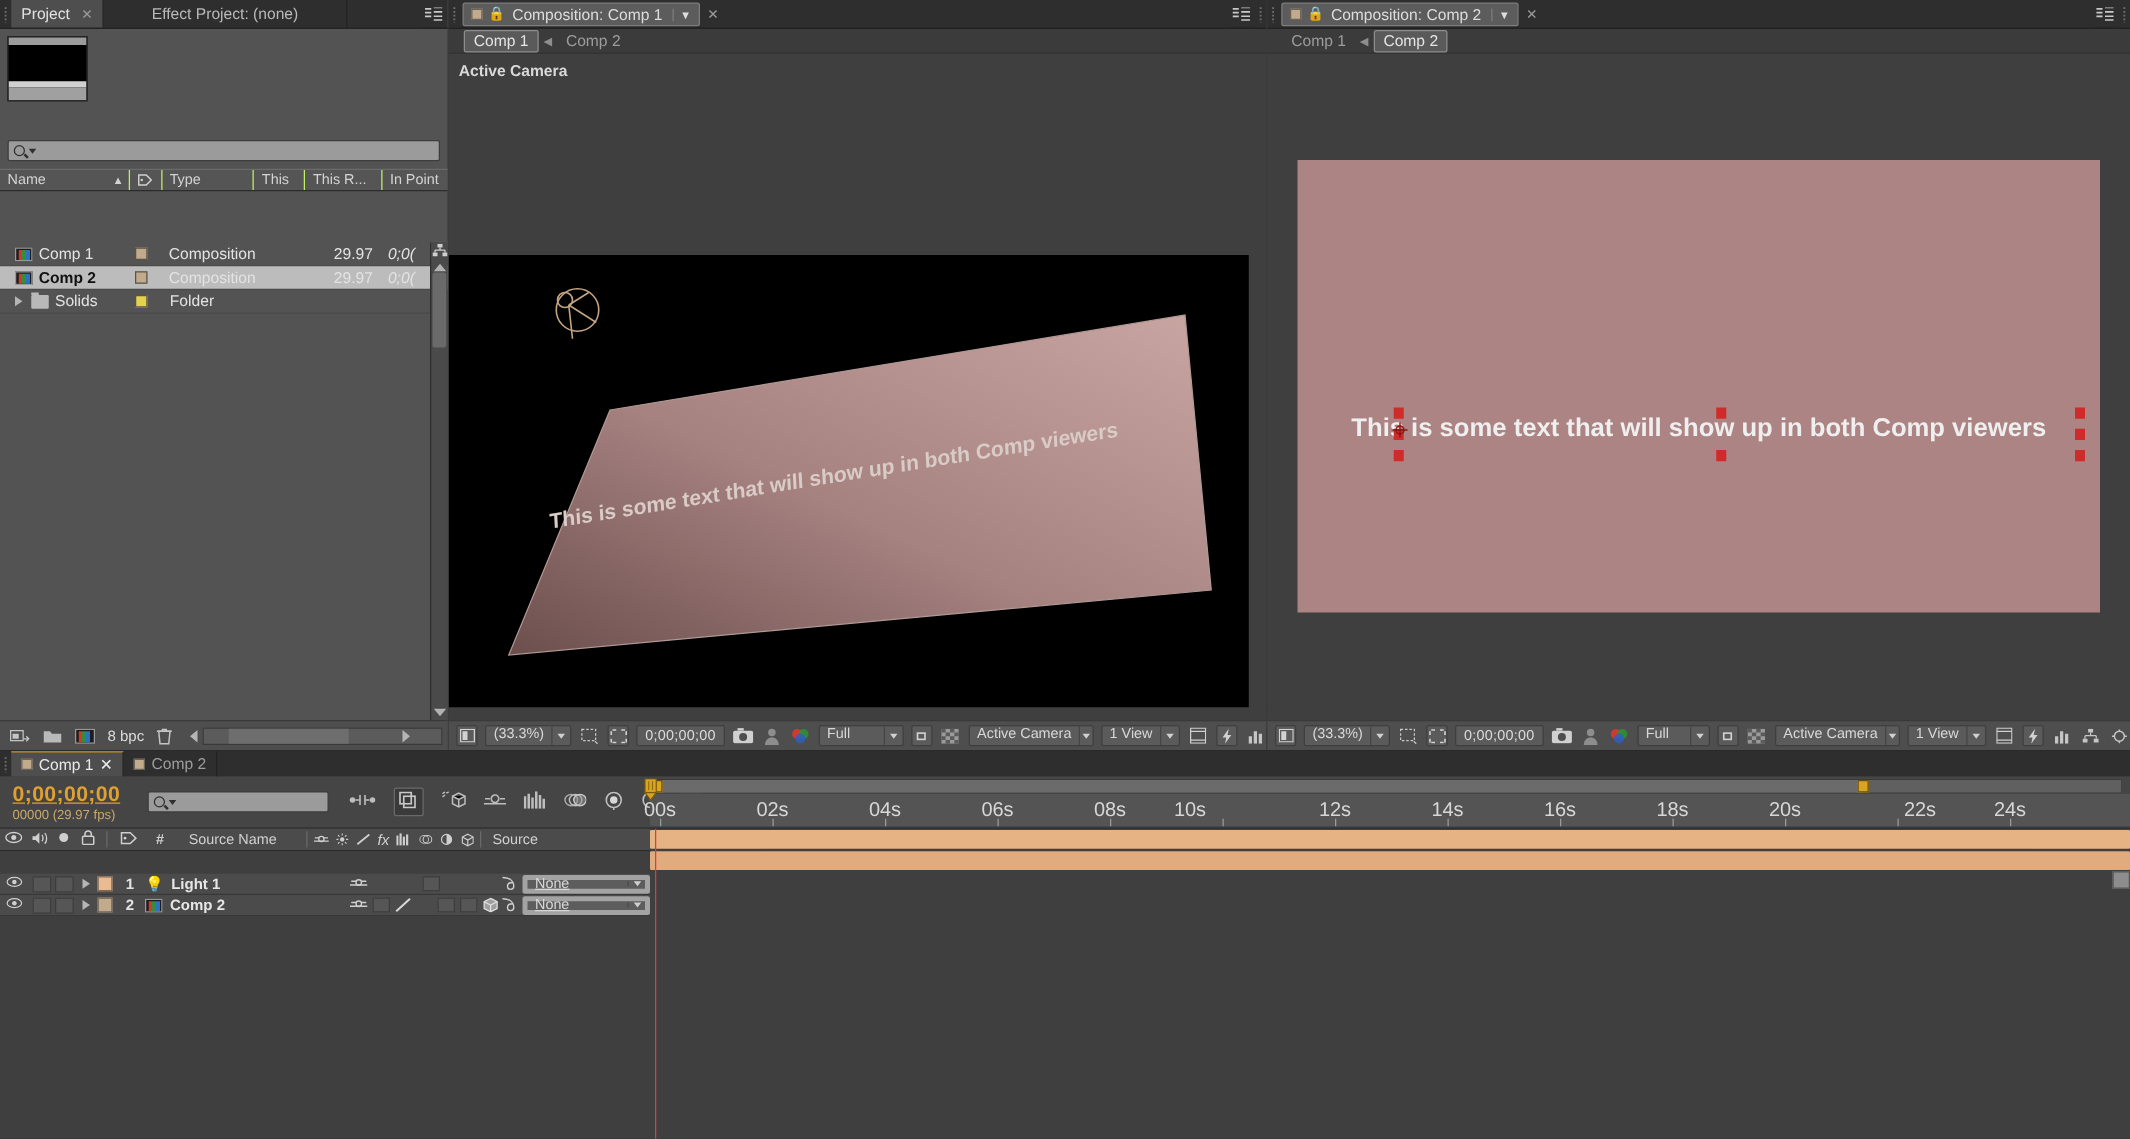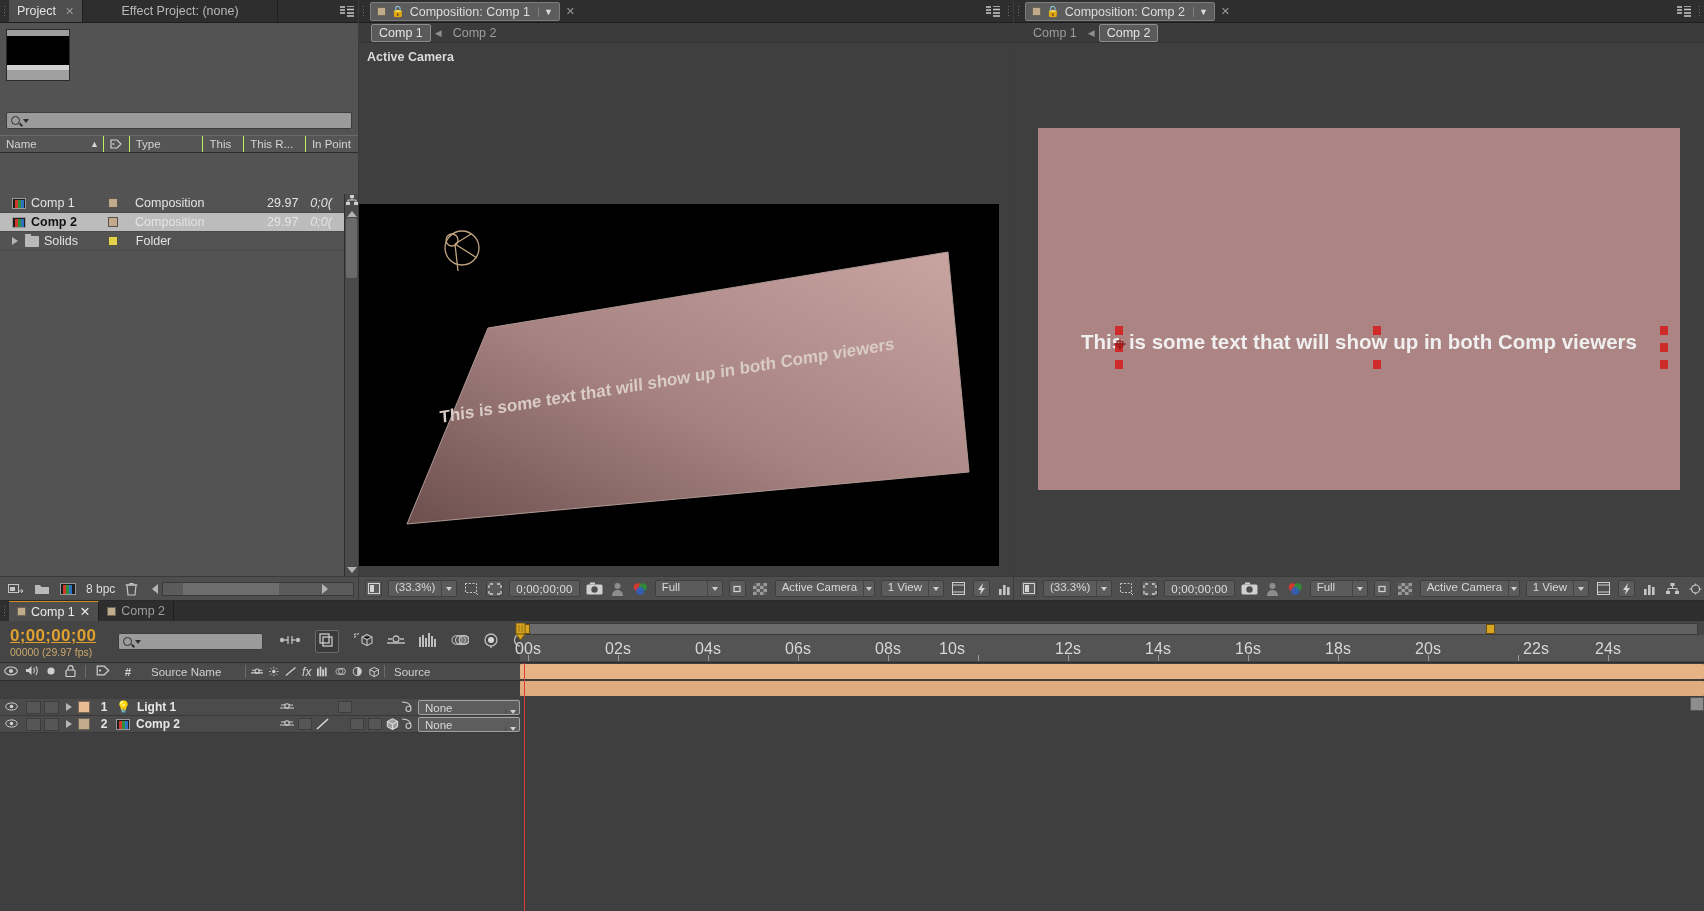--- a/index.html
+++ b/index.html
@@ -167,22 +167,22 @@
                border-bottom:1px solid #383838; background:#4b4b4b; color:#e6e6e6; }
   .lr-eye { width:22px; text-align:center; color:#cfcfcf; font-size:11px; }
   .lr-boxes { width:40px; display:flex; gap:3px; padding-left:4px; }
   .lr-box { width:15px; height:13px; background:#565656; border:1px solid #3d3d3d; }
   .lr-disc { width:16px; display:flex; align-items:center; justify-content:center; }
   .lr-swatch { width:14px; display:flex; align-items:center; }
   .lr-num { width:24px; text-align:center; color:#e4e4e4; font-weight:bold; }
   .lr-name { flex:1; display:flex; align-items:center; gap:6px; font-weight:bold; }
   .lr-switches { width:120px; display:flex; align-items:center; gap:4px; }
   .lr-parent { width:120px; display:flex; align-items:center; gap:5px; }
-  .parent-combo { height:15px; flex:1; background:#5d5d5d; border:1px solid #a3a3a3; border-radius:2px;
-                  display:flex; align-items:flex-end; color:#d8d8d8; padding-left:6px; font-size:11.5px; font-weight:normal; }
+  .parent-combo { height:15px; flex:1; background:#5d5d5d; border:4px solid #a3a3a3; border-radius:2px;
+                  display:flex; align-items:center; color:#d8d8d8; padding-left:6px; font-size:11.5px; font-weight:normal;text-decoration:underline; }
 
   #tl-ruler-area { position:absolute; left:520px; top:20px; right:0; height:42px; }
   #tl-workbar { height:12px; background:#606060; border:1px solid #3a3a3a; margin:2px 6px 0 0;
                 position:relative; }
   #tl-workbar .wb-fill { position:absolute; left:0; top:0; bottom:0; background:#6b6b6b; }
   .wb-handle { position:absolute; top:0; width:9px; height:10px; background:#d9a520; border:1px solid #6a5010; }
   #tl-ruler { position:relative; height:26px; background:#545454; }
   .tick-label { position:absolute; top:5px; font-size:16px; color:#d7d7d7; transform:translateX(-50%); }
   .tick-mark { position:absolute; bottom:0; width:1px; height:6px; background:#9a9a9a; }
   #tl-grid { position:absolute; left:520px; top:62px; right:0; bottom:0; background:#3f3f3f; }

